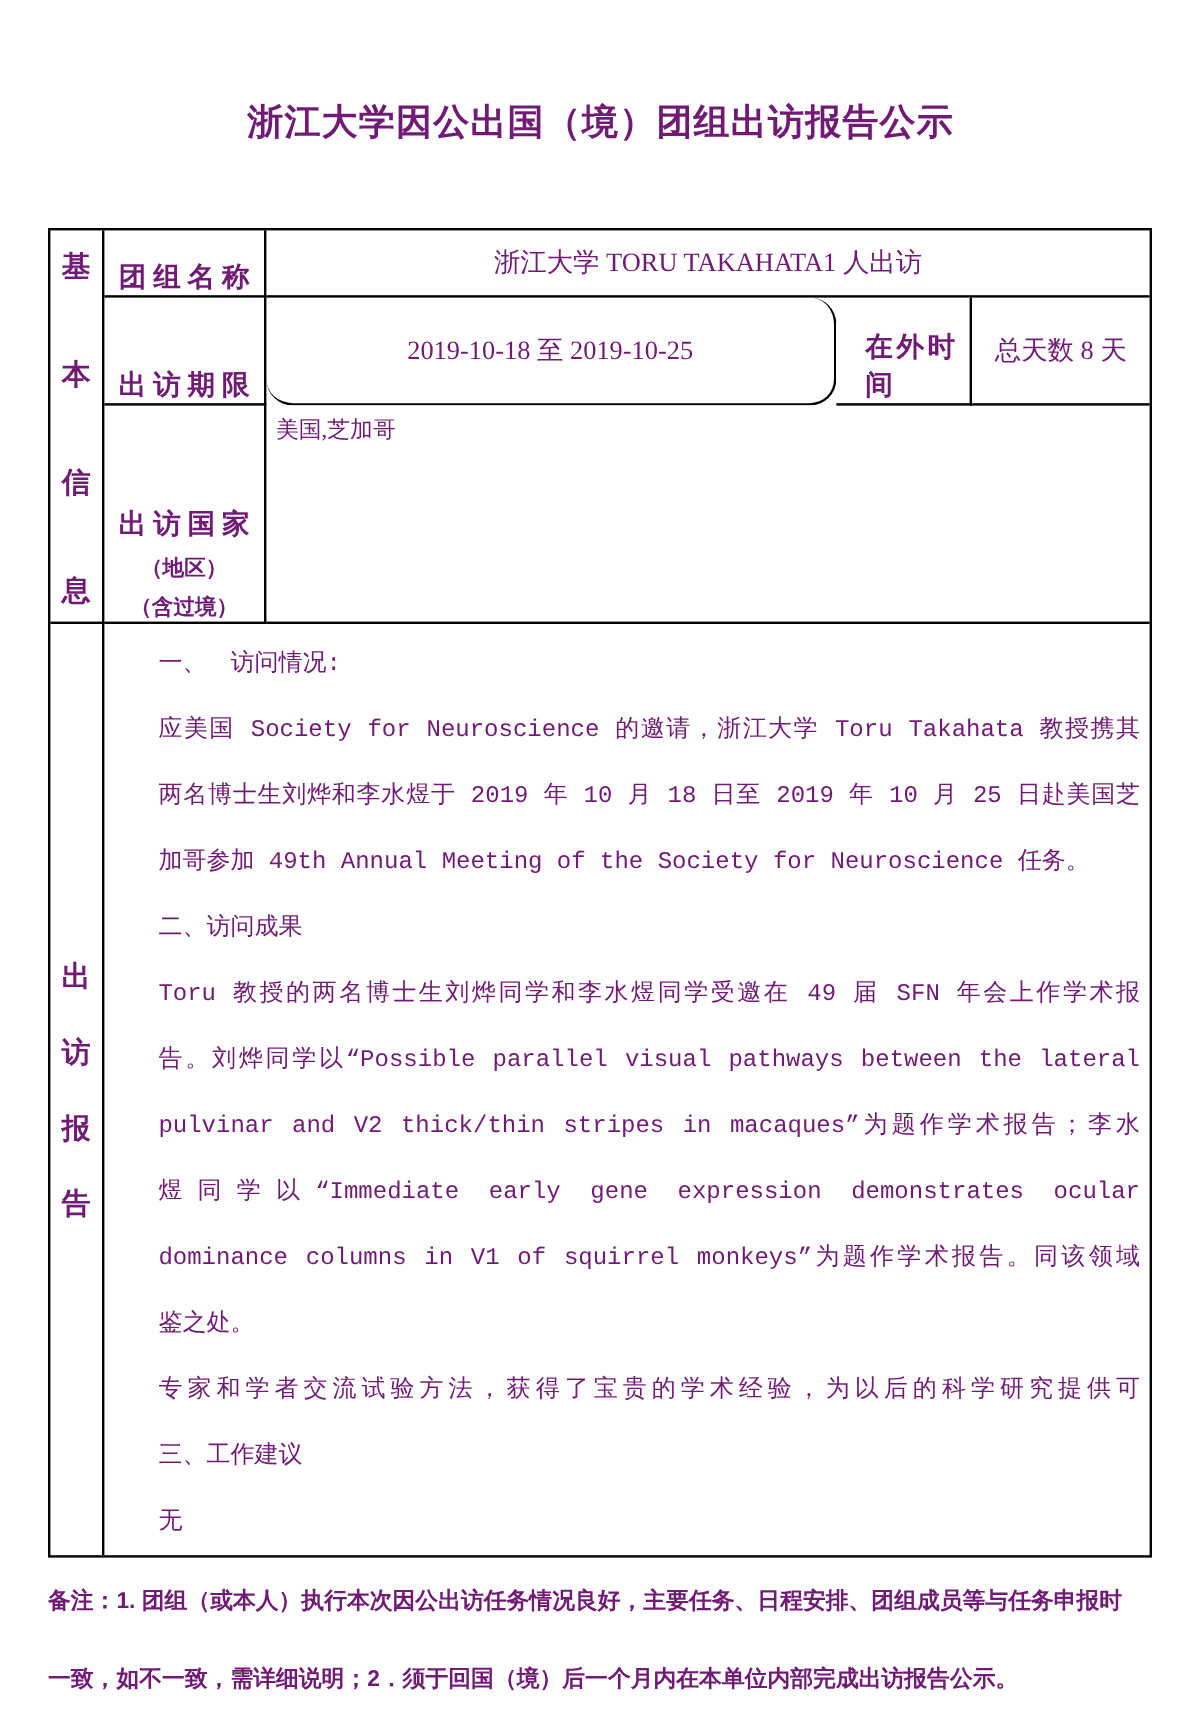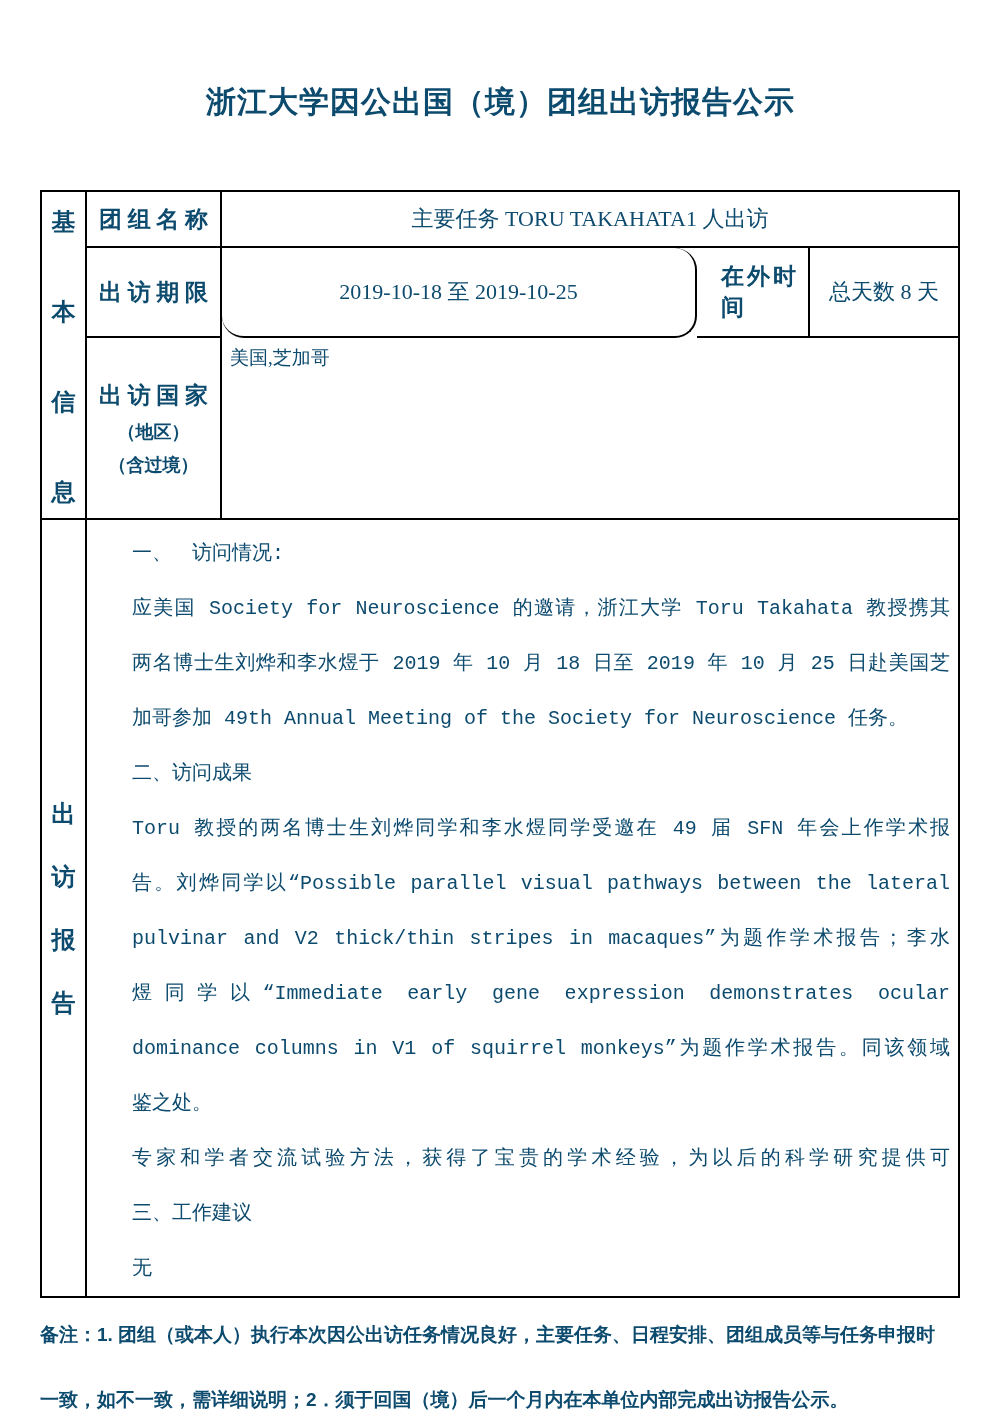--- a/index.html
+++ b/index.html
@@ -1,34 +1,34 @@
 <!DOCTYPE html>
 <html><head>
 <meta charset="utf-8">
 <style>
   html,body{margin:0;padding:0;background:#fff;}
-  .page{position:relative;width:1001px;height:1428px;background:#fff;color:#0c4a6e;overflow:hidden;
+  .page{position:relative;width:1001px;height:1428px;background:#fff;color:#701a75;overflow:hidden;
         font-family:"Liberation Sans",sans-serif;}
   .title{position:absolute;top:82px;left:0;width:100%;text-align:center;margin:0;
          font-size:30px;font-weight:bold;letter-spacing:1px;font-family:"Liberation Sans",sans-serif;}
   
   .tbl{position:absolute;left:40px;top:190px;width:920px;height:1108px;box-sizing:border-box;
        border:2px solid #000;display:grid;
        grid-template-columns:45px 135px 475px 113px 1fr;
        grid-template-rows:56px 90px 182px 1fr;}
   .cell{box-sizing:border-box;min-width:0;min-height:0;}
   .br{border-right:2px solid #000;}
   .bb{border-bottom:2px solid #000;}
   
   .vcol{display:flex;flex-direction:column;align-items:center;justify-content:space-between;
         padding:14px 0 10px;font-size:24px;font-weight:bold;}
   .vcol2{display:flex;flex-direction:column;align-items:center;justify-content:center;gap:31px;
         font-size:24px;font-weight:bold;}
   
-  .lab{display:flex;flex-direction:column;justify-content:center;font-weight:bold;font-size:23px;
+  .lab{display:flex;flex-direction:column;justify-content:flex-end;font-weight:bold;font-size:23px;
        padding:0 12px;}
   .dist{width:100%;text-align:justify;text-align-last:justify;}
   .sub{width:100%;text-align:center;font-size:18px;margin-top:9px;}
   
   .val{display:flex;align-items:center;justify-content:center;text-align:center;
        font-family:"Liberation Serif",serif;font-size:22px;}
   .valtl{font-family:"Liberation Serif",serif;font-size:19px;padding:7px 8px;text-align:left;}
   
   .report{grid-area:4/2/5/6;padding:6px 8px 0 9px;
           font-family:"Liberation Mono","DejaVu Sans Mono",monospace;font-size:20px;margin-left:36px;}
@@ -62,21 +62,21 @@
       <span>基</span>
       <span>本</span>
       <span>信</span>
       <span>息</span>
     </div>
 
     <div class="cell g-lab1 br bb lab">
       <span class="dist">团组名称</span>
     </div>
     <div class="cell g-val1 bb val">
-      <span>主要任务 TORU TAKAHATA1 人出访</span>
+      <span>浙江大学 TORU TAKAHATA1 人出访</span>
     </div>
 
     <div class="cell g-lab2 br bb lab">
       <span class="dist">出访期限</span>
     </div>
     <div class="cell g-val2 br bb val">
       <span>2019-10-18 至 2019-10-25</span>
     </div>
     <div class="cell g-lab3 br bb lab">
       <span class="dist">在外时间</span>

